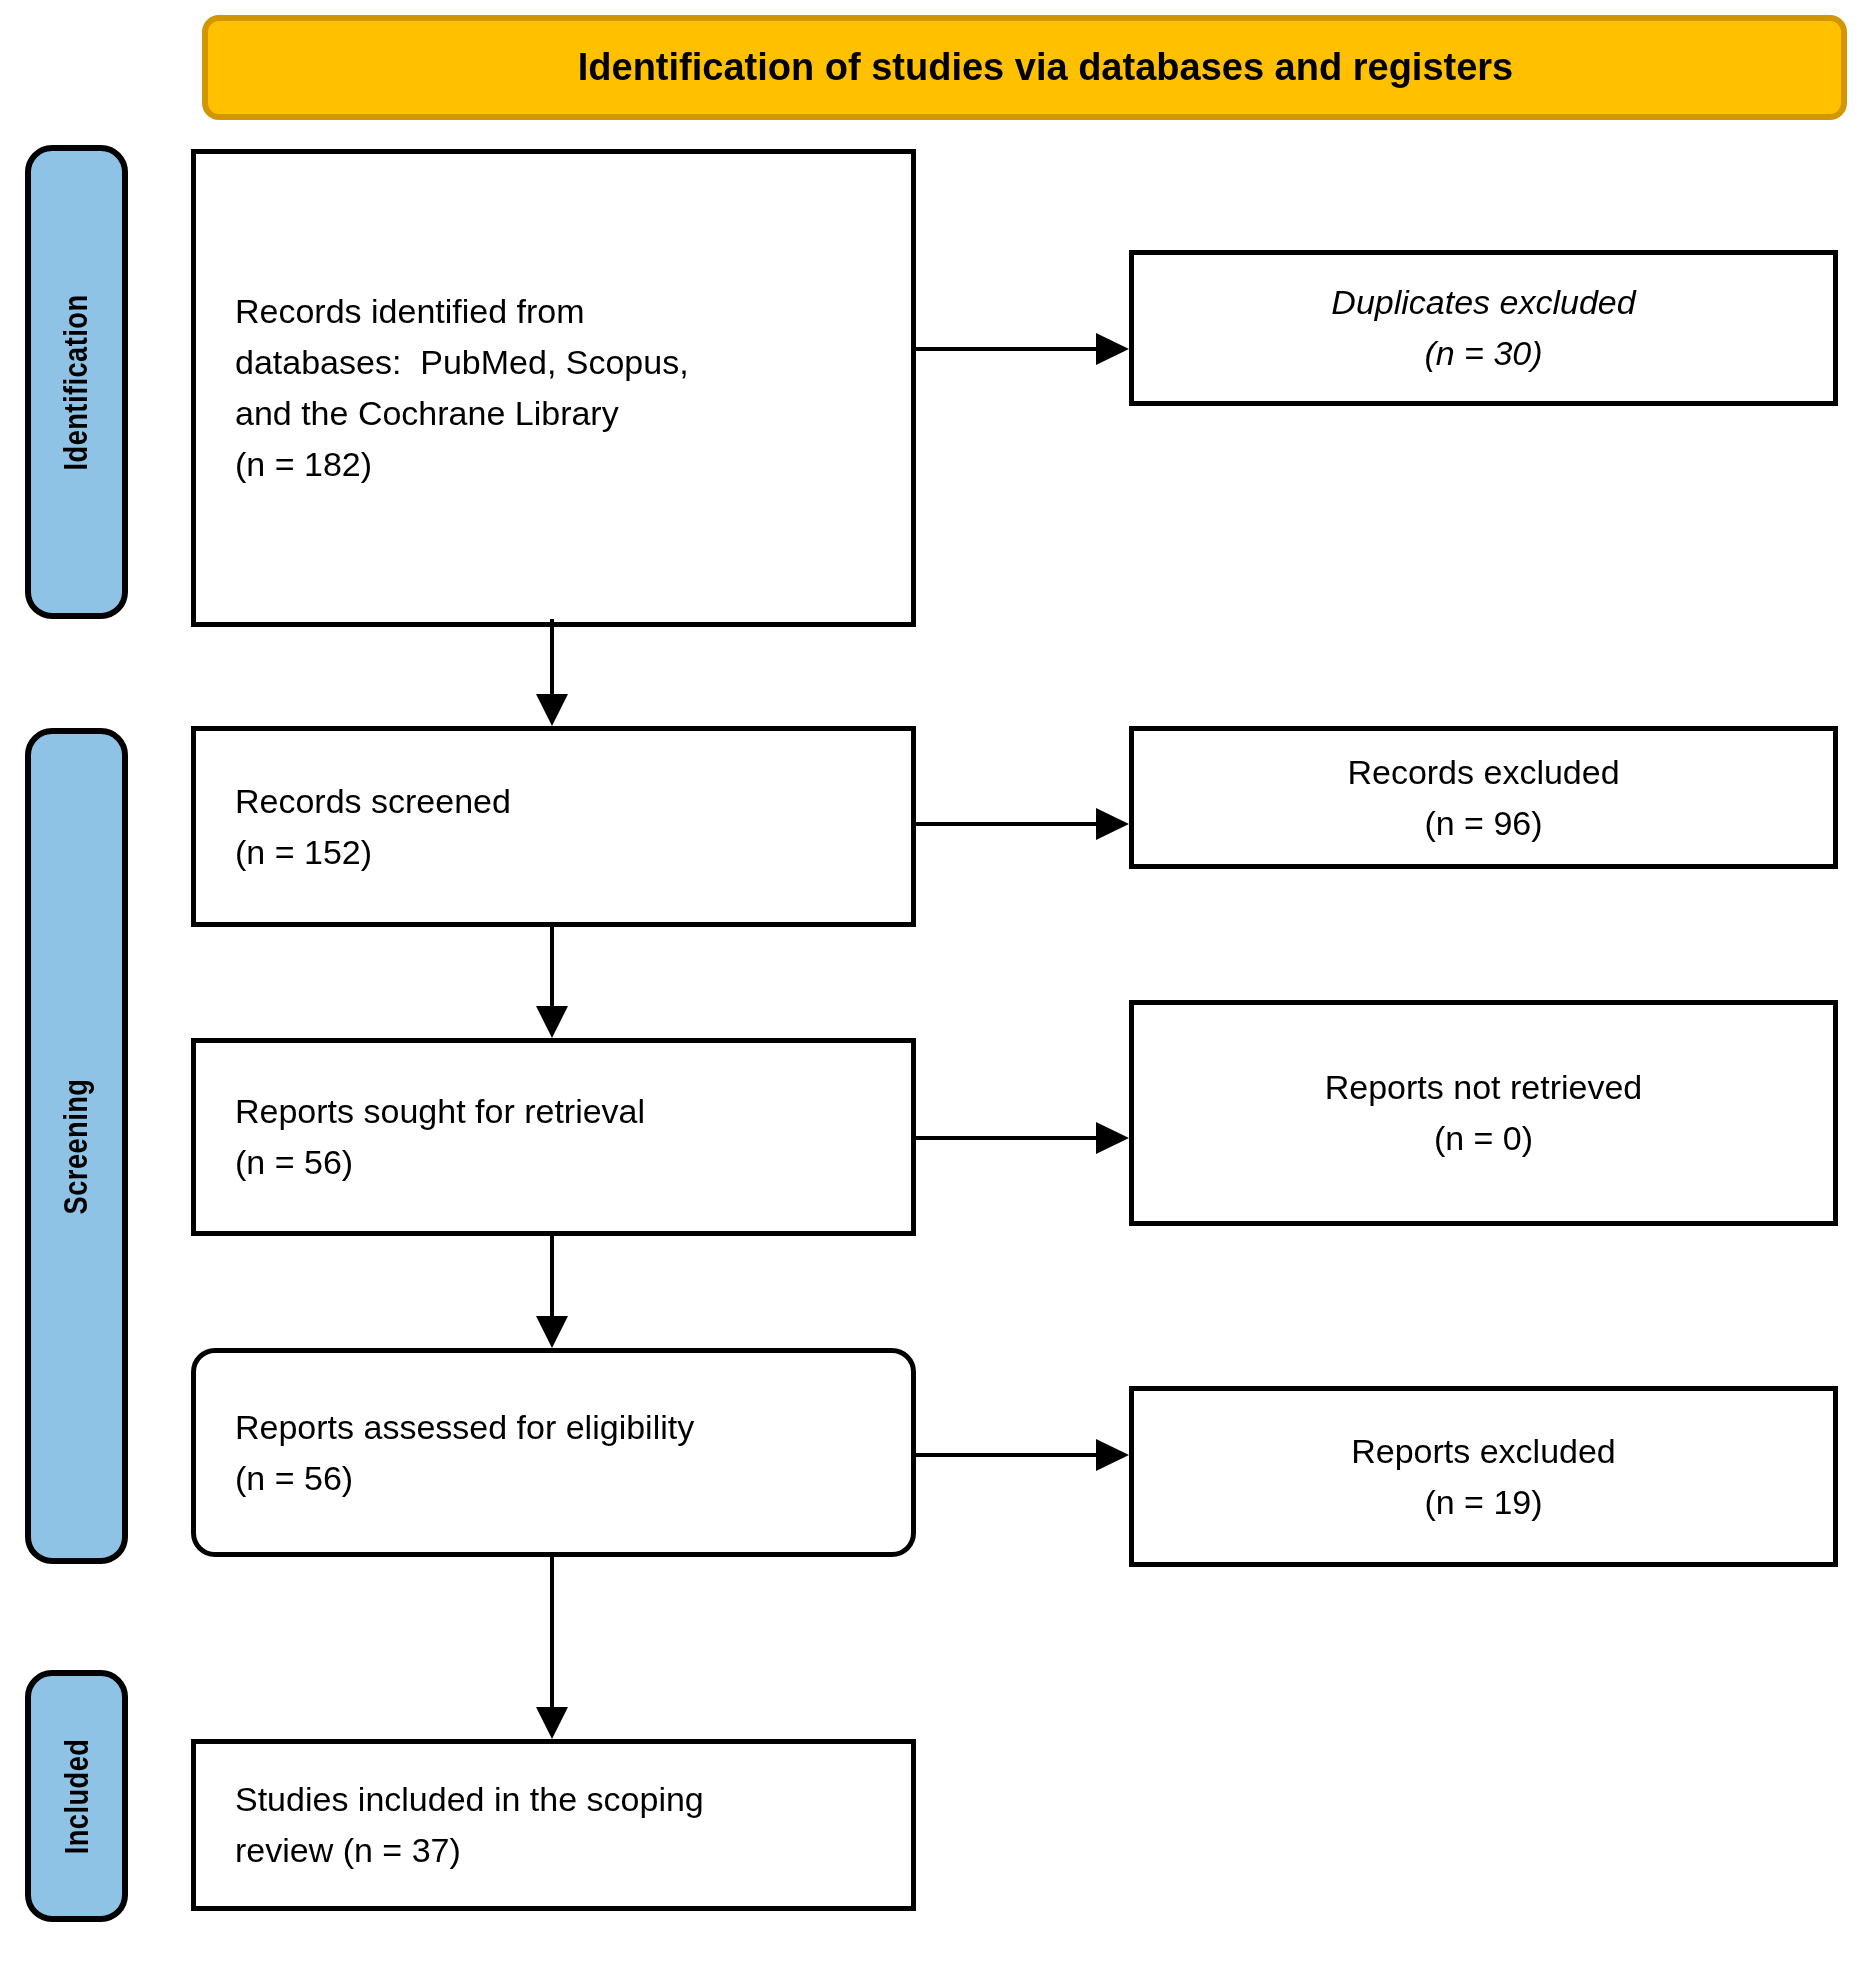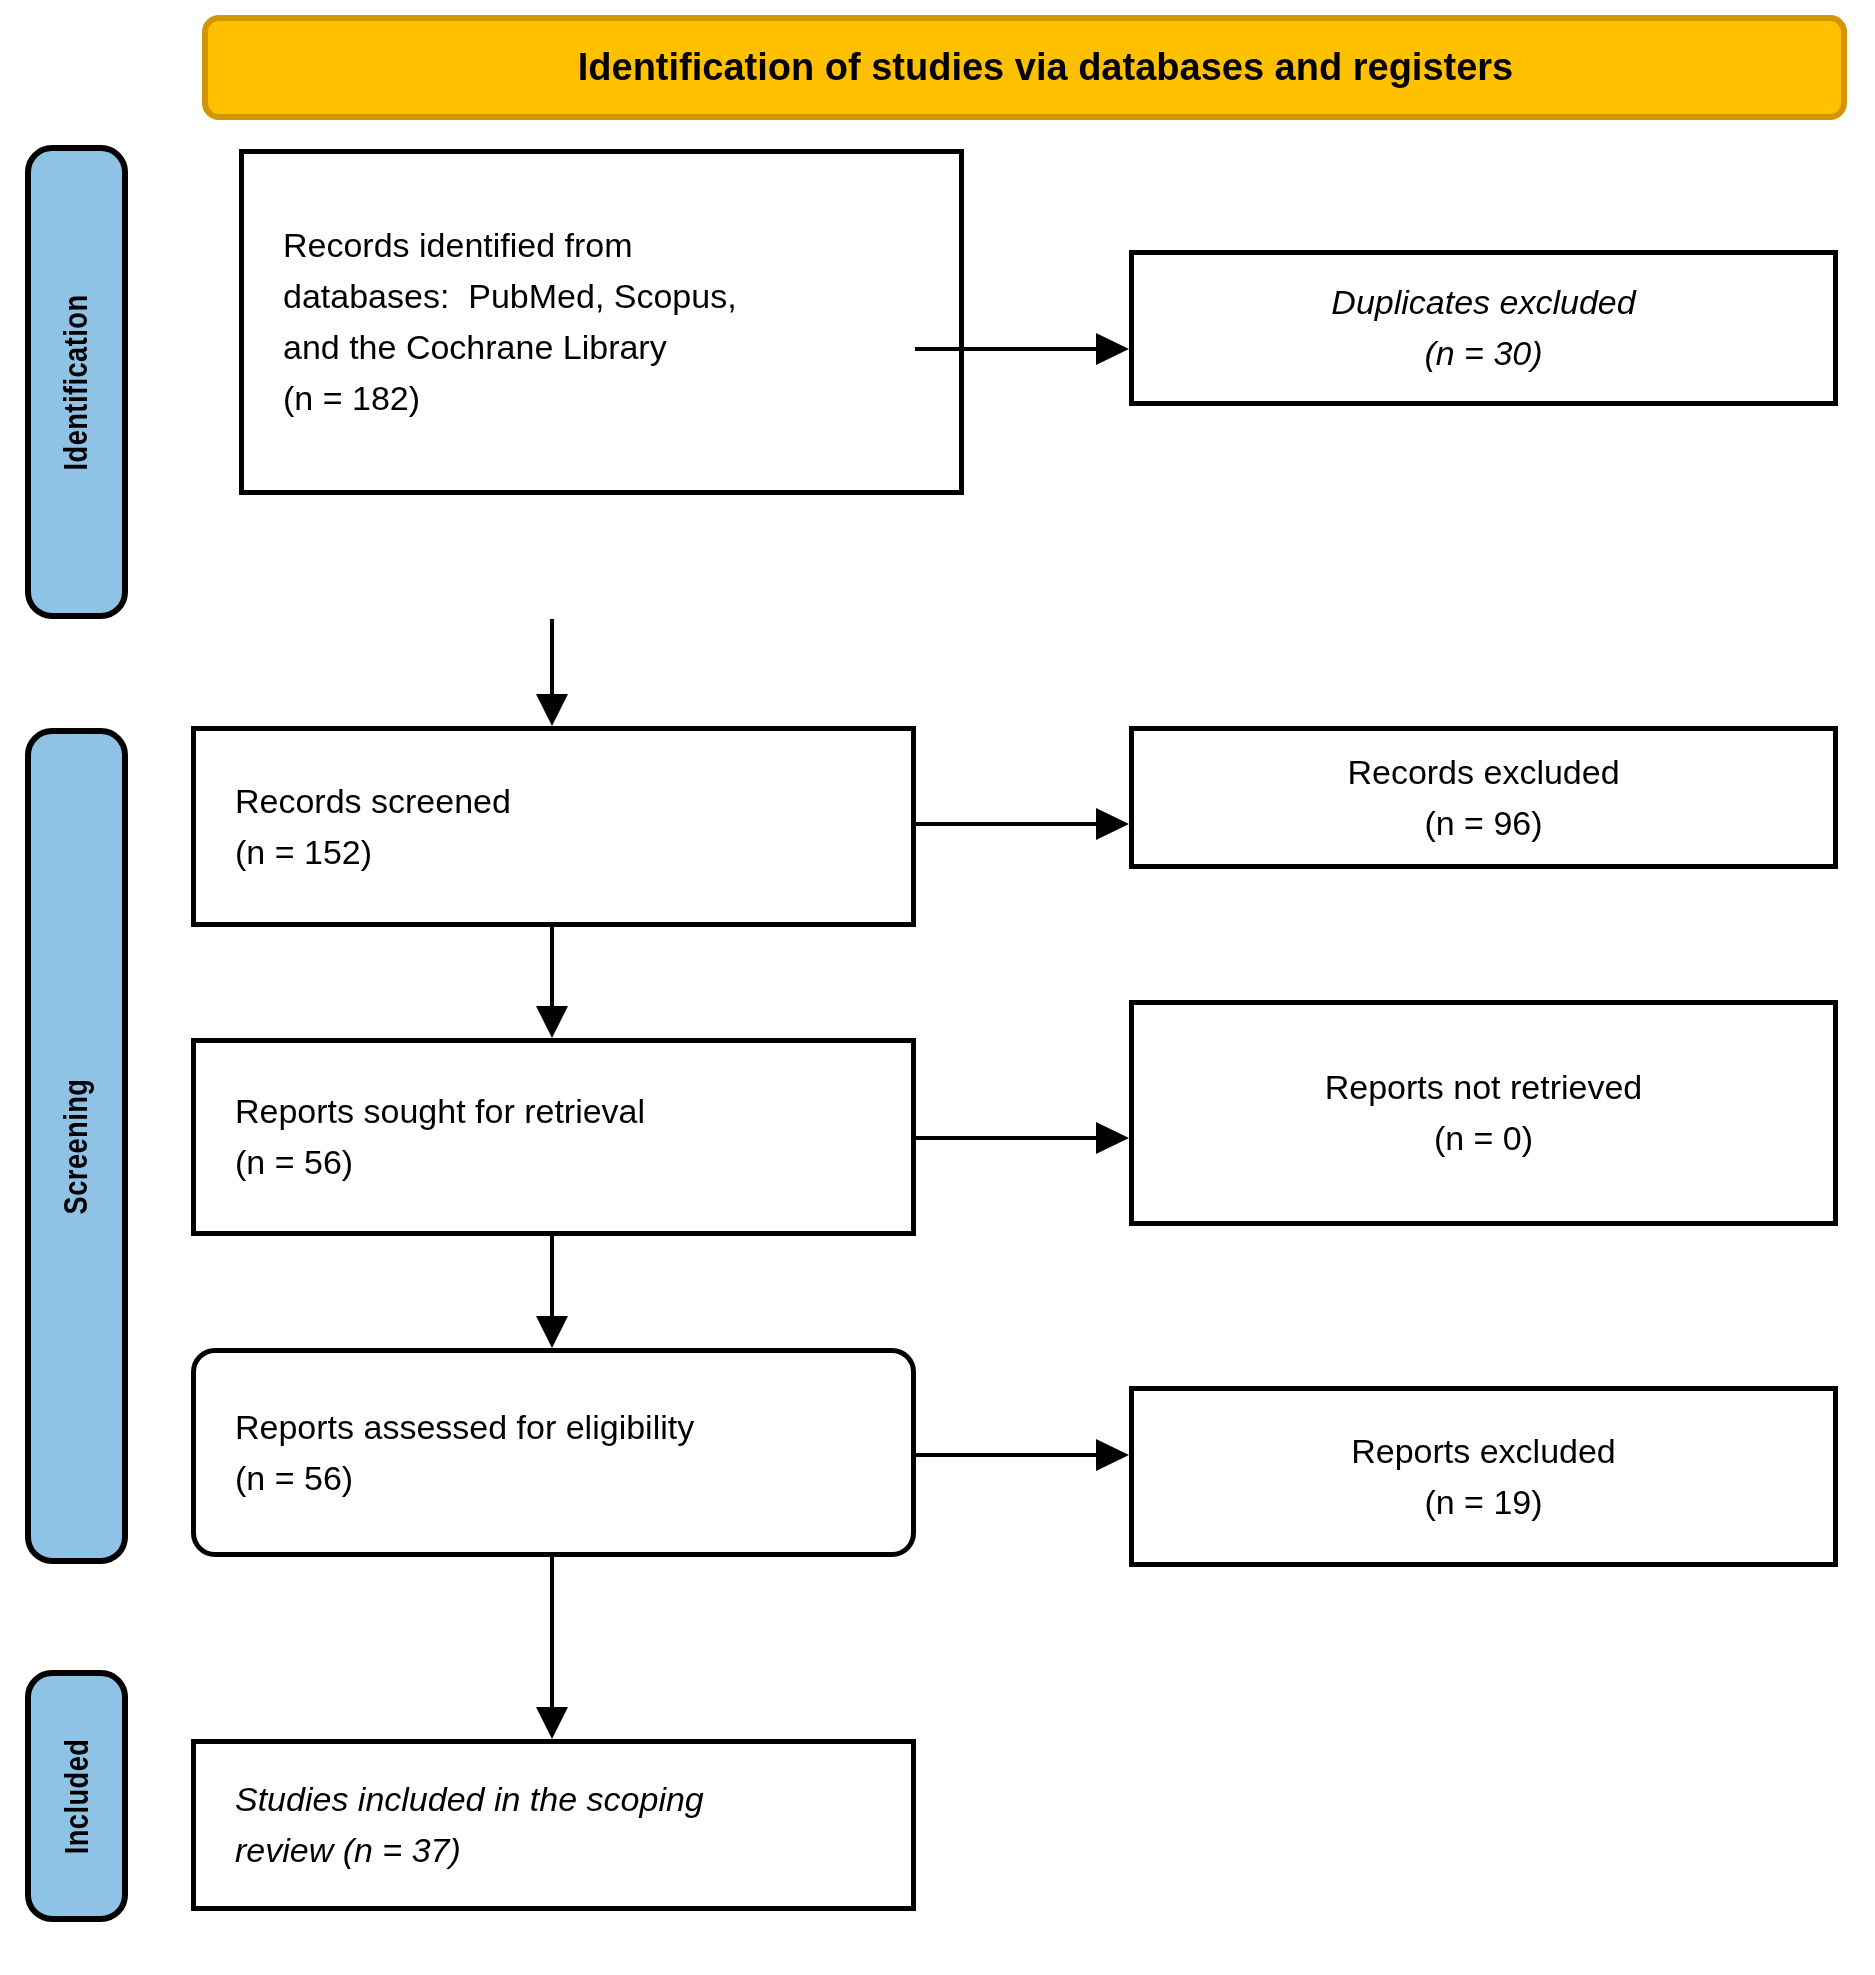--- a/index.html
+++ b/index.html
@@ -78,25 +78,25 @@
     text-align: left;
     padding: 0 24.5px 0 39px;
   }
   .side-box {
     left: 1129px;
     width: 709px;
     justify-content: center;
     text-align: center;
     padding: 0 24.5px;
   }
-  .box-records-identified { top: 149px;  height: 346px; margin-left: 48px; }
+  .box-records-identified { top: 149px;  height: 478px; }
   .box-records-screened   { top: 726px; height: 201px; }
   .box-reports-sought     { top: 1038px; height: 198px; }
   .box-reports-assessed   { top: 1348px; height: 209px; border-radius: 24px; }
-  .box-studies-included   { top: 1739px; height: 172px; font-style: italic; }
+  .box-studies-included   { top: 1739px; height: 172px; }
   .box-duplicates-excluded   { top: 250px;  height: 156px; font-style: italic; }
   .box-records-excluded      { top: 726px; height: 143px; }
   .box-reports-not-retrieved { top: 1000px; height: 226px; }
   .box-reports-excluded      { top: 1386px; height: 181px; }
   .hline {
     position: absolute;
     height: 4.3px;
     background: #000000;
   }
   .harrow {

